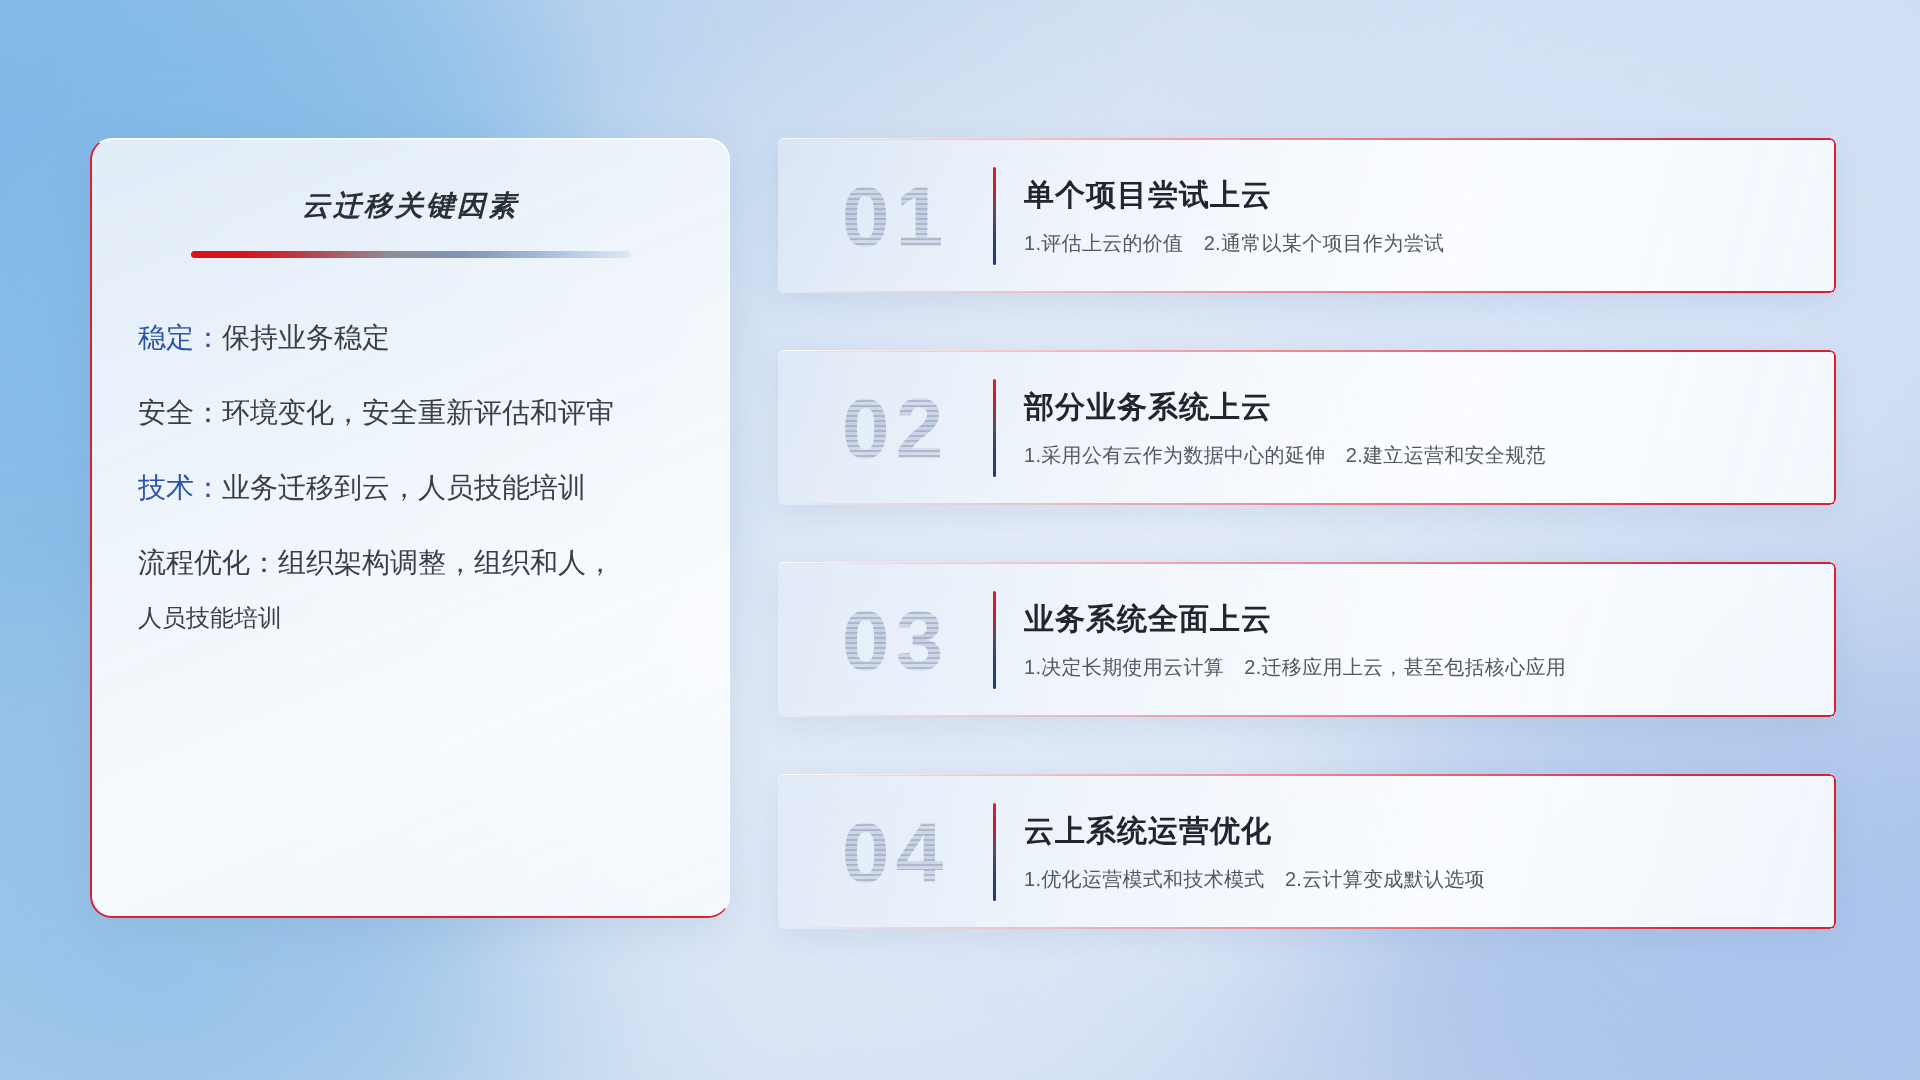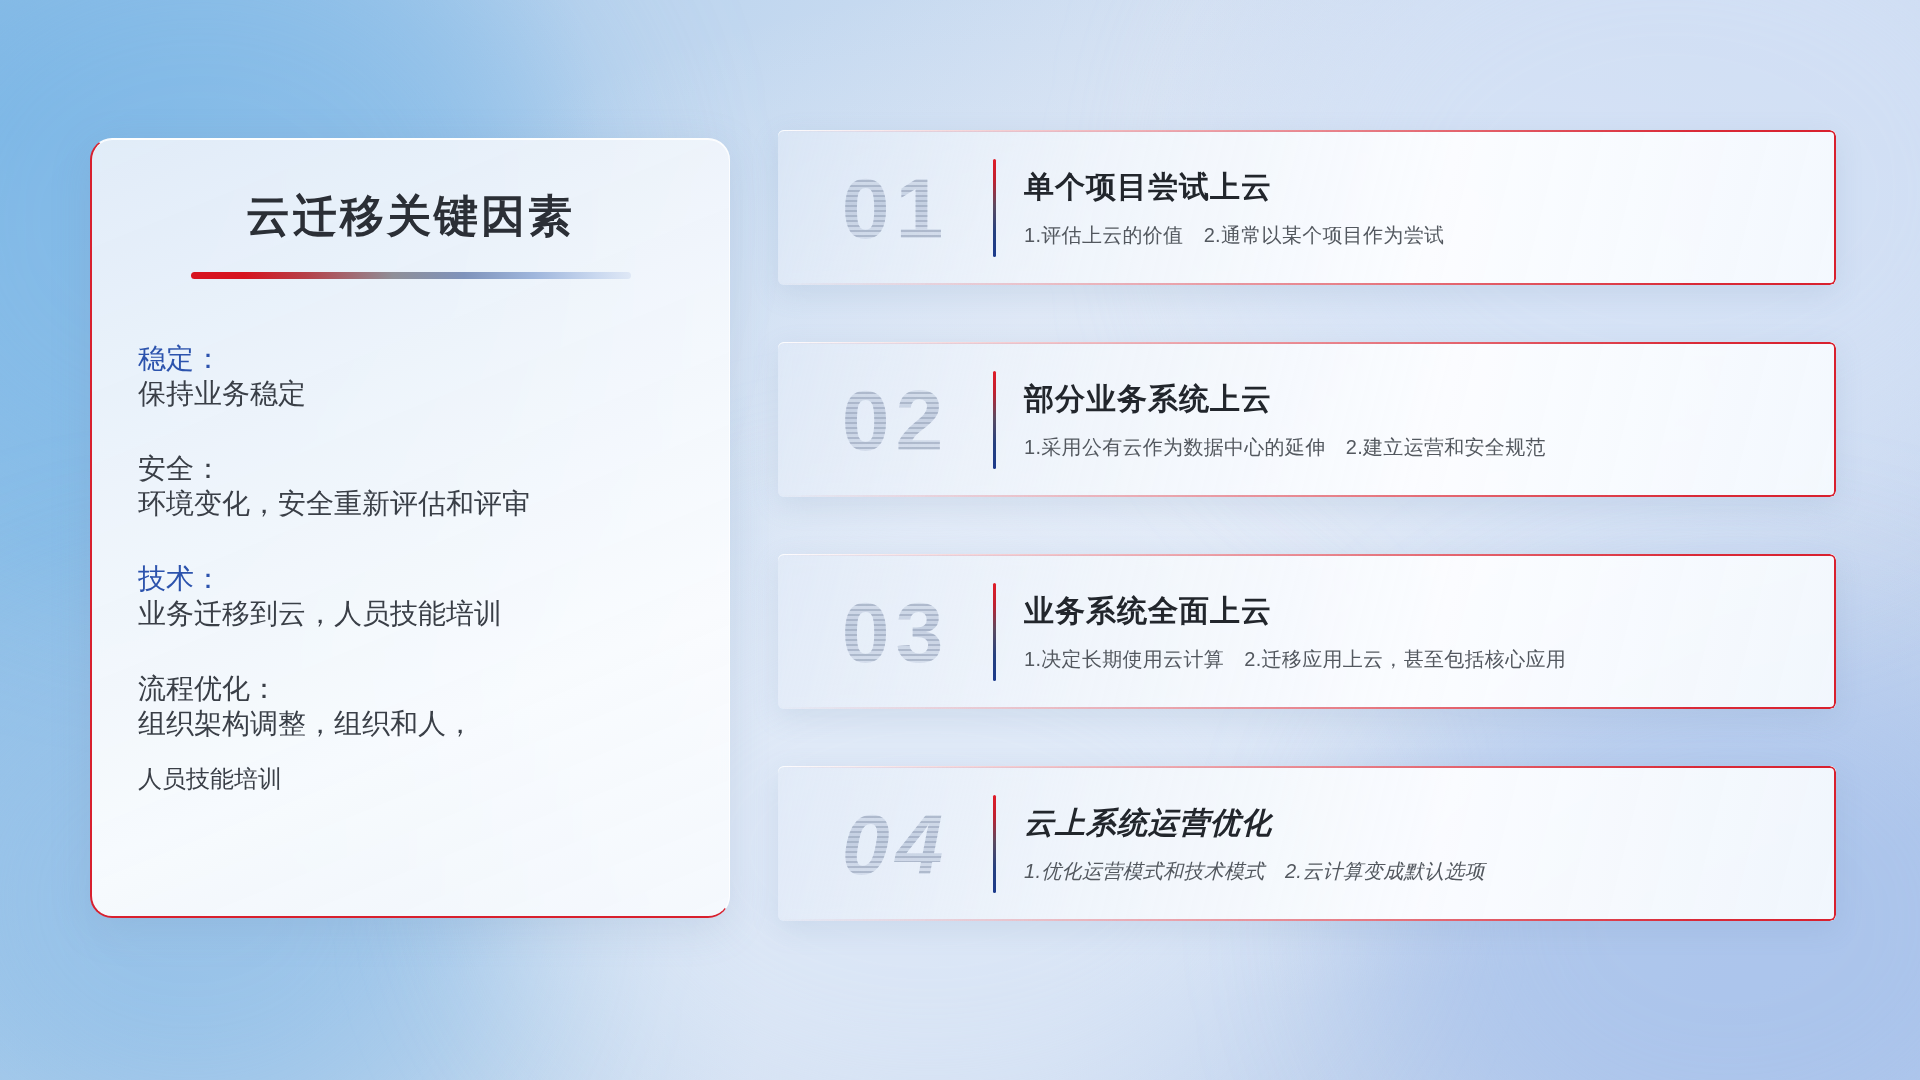--- a/index.html
+++ b/index.html
@@ -48,76 +48,76 @@
     border-bottom:2px solid #d8202e;
     box-shadow:0 10px 40px rgba(110,140,180,0.18),
                inset 0 1px 0 rgba(255,255,255,0.95);
     backdrop-filter:blur(6px);
     overflow:hidden;
   }
 
   .panel-title {
     margin-top:48px;
     text-align:center;
-    font-size:44px;
+    font-size:28px;
     font-weight:700;
     letter-spacing:3px;
     color:#2b2f36;
+    font-style:italic;
   }
 
   .title-rule {
     margin:26px auto 0 auto;
     width:440px; height:7px;
     border-radius:4px;
     background:linear-gradient(90deg,
        #d7131f 0%, #d7131f 12%,
        #b64048 26%, #8f8f98 46%,
        #7f93bb 62%, #9fb6dc 78%,
        #c9d8ef 92%, #dfe8f6 100%);
   }
 
   .factors { margin:62px 0 0 46px; }
 
   .factor {
     display:flex; align-items:baseline;
     font-size:28px; line-height:1.25;
     margin-bottom:40px;
     white-space:nowrap;
-    flex-direction:column;
   }
   .factor-label { font-weight:400; }
   .factor-label.accent { color:#2c53ad; }
   .factor-label.plain  { color:#3a3f47; }
   .factor-text { color:#3a3f47; }
   .factor-cont { color:#3a3f47; font-size:24px; margin-top:-18px; }
 
   
   .cards {
     position:absolute;
-    left:778px; top:130px;
+    left:778px; top:138px;
     width:1058px;
   }
 
   .card {
     position:relative;
     height:155px;
     margin-bottom:57px;
     border-radius:6px;
     display:flex; align-items:center;
     background:linear-gradient(104deg,
         rgba(228,236,248,0.55) 0%,
         rgba(243,247,252,0.85) 30%,
         rgba(252,253,255,0.96) 62%,
         rgba(246,250,254,0.92) 100%);
     box-shadow:0 8px 28px rgba(110,140,180,0.16),
                inset 0 1px 0 rgba(255,255,255,0.9);
     backdrop-filter:blur(6px);
     overflow:hidden;
   }
-  .card:last-child { margin-bottom:16px;font-style:italic; }
+  .card:last-child { margin-bottom:16px; }
 
   
   .card::before {
     content:"";
     position:absolute; inset:0;
     border-radius:6px;
     padding:2px;
     background:linear-gradient(90deg,
         rgba(216,32,46,0) 0%,
         rgba(216,32,46,0.18) 18%,

